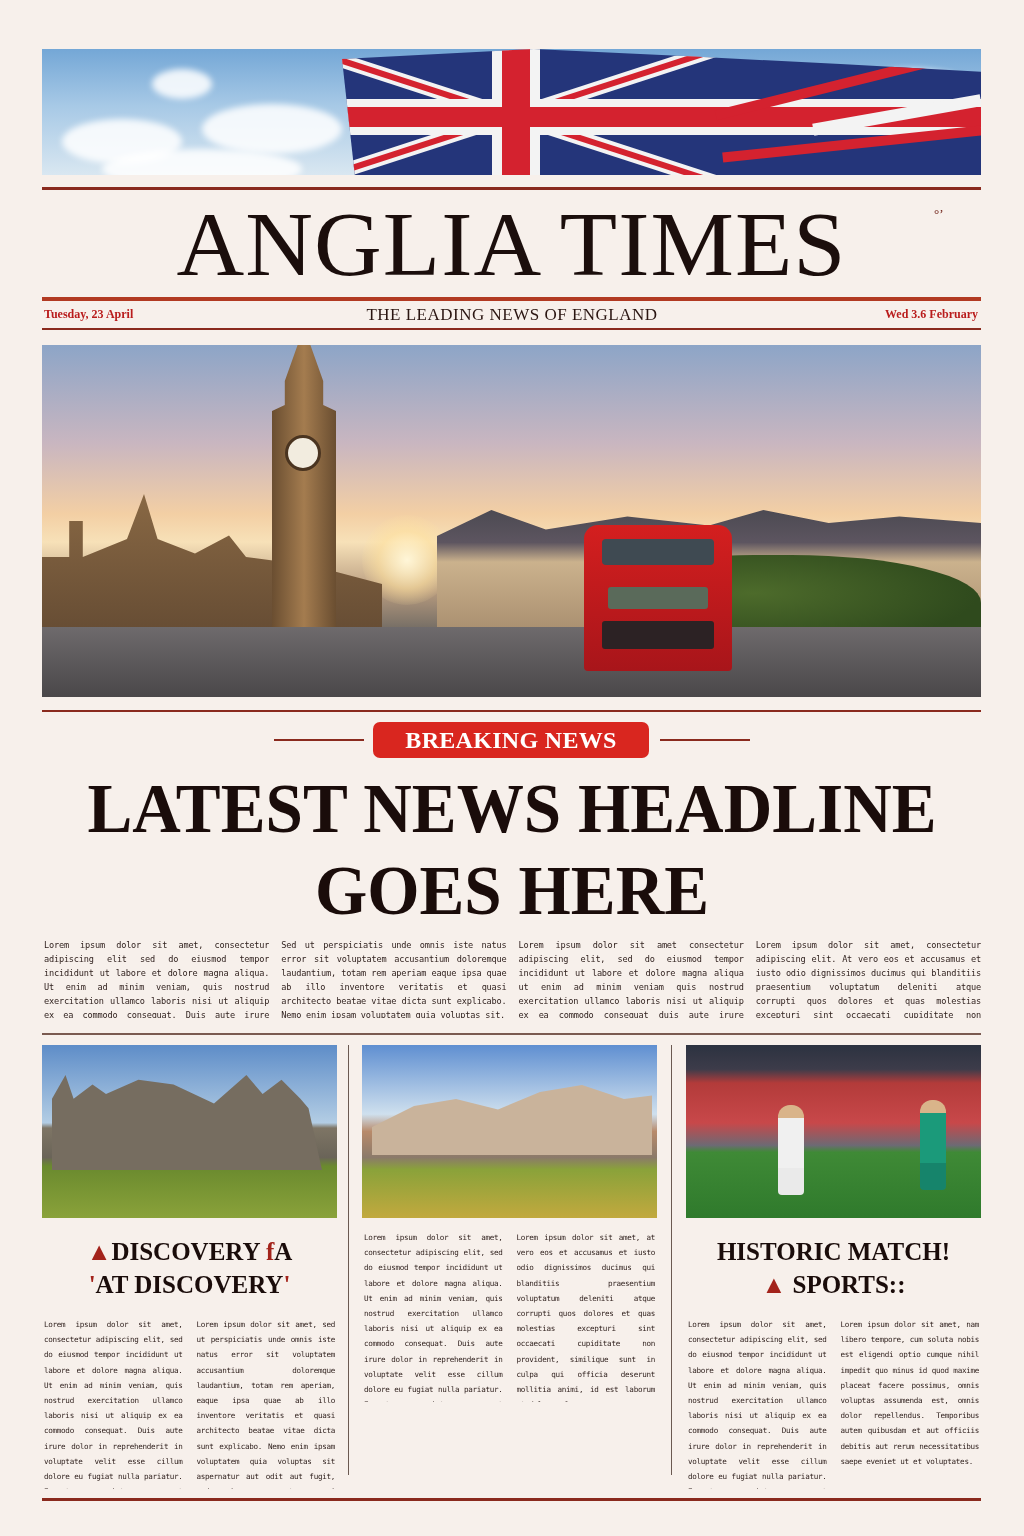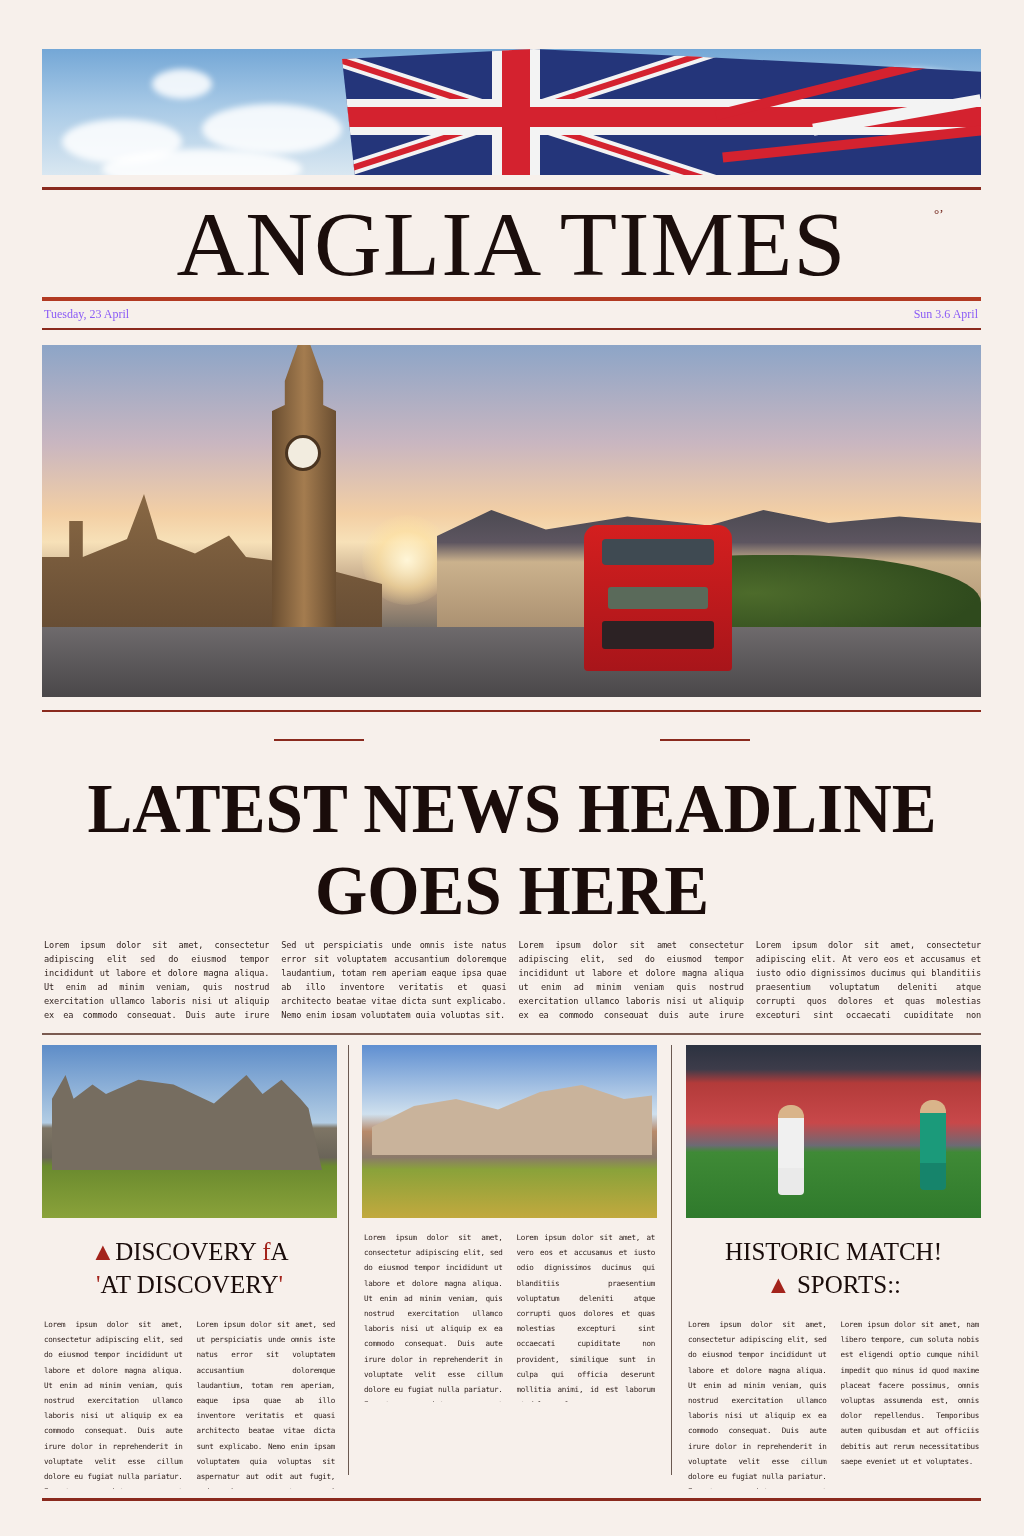--- a/index.html
+++ b/index.html
@@ -38,21 +38,21 @@
   .rule { position: absolute; left: 42px; width: 939px; background: #8a2a1e; }
 
   .masthead-title {
     position: absolute; left: 42px; top: 196px; width: 939px; text-align: center;
     font-family: "Liberation Serif", "DejaVu Serif", serif;
     font-size: 92px; line-height: 96px; letter-spacing: 1px;
     color: #1b0e0c; font-weight: normal;
     transform: scaleX(1.02);
   }
   .mast-mark { position: absolute; left: 934px; top: 206px; font-size: 13px; color: #6b1a10; }
-  .dateline { position: absolute; top: 307px; font-size: 12px; color: #8b5cf6; }
+  .dateline { position: absolute; top: 307px; font-size: 12px; color: #b91c1c; font-weight: bold; }
   .dateline.left { left: 44px; }
   .dateline.right { right: 46px; }
   .tagline {
     position: absolute; left: 0; width: 1024px; top: 305px; text-align: center;
     font-size: 17px; letter-spacing: 0.5px; color: #2a1511;
   }
 
   
   .hero {
     position: absolute; left: 42px; top: 345px; width: 939px; height: 352px; overflow: hidden;
@@ -106,21 +106,21 @@
      clip-path: polygon(0 25%,5% 0,8% 25%,15% 10%,20% 20%,32% 5%,45% 10%,60% 30%,72% 0,78% 20%,85% 5%,92% 25%,95% 35%,100% 100%,0 100%); }
   .img-village { background: linear-gradient(180deg, #5f8fd1 0%, #cfe0ee 40%, #b88a6a 50%, #8b7a6a 65%, #8aa23a 72%, #c2a93e 100%); }
   .village-shape { position:absolute; left:10px; top:40px; width:280px; height:70px; background:#c9b39b;
      clip-path: polygon(0 60%,15% 30%,30% 20%,45% 35%,60% 10%,75% 0,90% 20%,100% 15%,100% 100%,0 100%); }
   .img-sport { background: linear-gradient(180deg, #2c3240 0%, #3d3c4a 14%, #b33b3a 22%, #c8484a 45%, #6d6a74 58%, #3f8a36 62%, #2f7a2c 100%); }
   .player { position:absolute; width:26px; height:90px; border-radius: 12px 12px 4px 4px; }
   .player.p1 { left:92px; top:60px; background: linear-gradient(180deg,#d9b48a 0 14%, #f0f0f0 14% 70%, #eaeaea 70%); }
   .player.p2 { left:234px; top:55px; background: linear-gradient(180deg,#d9b48a 0 14%, #1b9a7a 14% 70%, #16846b 70%); }
 
   .card-title {
-    text-align: center; font-weight: normal; font-size: 25px; line-height: 33px; color: #1a0c0a;
+    text-align: center; font-weight: bold; font-size: 25px; line-height: 33px; color: #1a0c0a;
     margin-top: 17px; height: 70px;
   }
   .accent { color: #a3231b; }
   .card-body { display: flex; gap: 14px; margin-top: 12px; padding: 0 2px; }
   .card-body .c { flex: 1; font-family: "DejaVu Sans Mono", "Liberation Mono", monospace; font-size: 7.6px; line-height: 15.2px;
      color: #2c1d1a; text-align: justify; height: 172px; overflow: hidden; letter-spacing: -0.3px; }
 </style>
 </head>
 <body>
 
@@ -145,21 +145,22 @@
       <div class="stripe" style="left:380px;top:90px;width:260px;transform:rotate(-6deg);"></div>
       <div class="stripe" style="left:470px;top:60px;width:170px;background:#f3f3f3;height:12px;transform:rotate(-10deg);"></div>
     </div>
   </div>
 
   <div class="rule" style="top:187px;height:3px;"></div>
   <div class="masthead-title">ANGLIA TIMES</div>
   <div class="mast-mark">°’</div>
   <div class="rule" style="top:297px;height:4px;background:#b23a22;"></div>
   <div class="dateline left">Tuesday, 23 April</div>
-  <div class="dateline right">Sun 3.6 April</div>
+  <div class="tagline">THE LEADING NEWS OF ENGLAND</div>
+  <div class="dateline right">Wed 3.6 February</div>
   <div class="rule" style="top:328px;height:2px;"></div>
 
   <div class="hero" title="big-ben-westminster-red-double-decker-bus">
     <div class="sun"></div>
     <div class="buildings"></div>
     <div class="trees"></div>
     <div class="parliament"></div>
     <div class="tower"></div>
     <div class="clock"></div>
     <div class="wall"></div>
@@ -167,20 +168,21 @@
     <div class="bus">
       <div class="win1"></div>
         <div class="win2"></div>
         <div class="win3"></div>
     </div>
   </div>
 
   <div class="rule" style="top:710px;height:2px;"></div>
   <div class="rule-thin" style="left:274px;top:739px;width:90px;"></div>
   <div class="rule-thin" style="left:660px;top:739px;width:90px;"></div>
+  <div class="breaking">BREAKING NEWS</div>
   <div class="headline">
     <div>LATEST NEWS HEADLINE</div>
     <div>GOES HERE</div>
   </div>
 
   <div class="bodycols">
     <div class="col">Lorem ipsum dolor sit amet, consectetur adipiscing elit sed do eiusmod tempor incididunt ut labore et dolore magna aliqua. Ut enim ad minim veniam, quis nostrud exercitation ullamco laboris nisi ut aliquip ex ea commodo consequat. Duis aute irure dolor in reprehenderit.</div>
     <div class="col">Sed ut perspiciatis unde omnis iste natus error sit voluptatem accusantium doloremque laudantium, totam rem aperiam eaque ipsa quae ab illo inventore veritatis et quasi architecto beatae vitae dicta sunt explicabo. Nemo enim ipsam voluptatem quia voluptas sit.</div>
     <div class="col">Lorem ipsum dolor sit amet consectetur adipiscing elit, sed do eiusmod tempor incididunt ut labore et dolore magna aliqua ut enim ad minim veniam quis nostrud exercitation ullamco laboris nisi ut aliquip ex ea commodo consequat duis aute irure dolor.</div>
     <div class="col">Lorem ipsum dolor sit amet, consectetur adipiscing elit. At vero eos et accusamus et iusto odio dignissimos ducimus qui blanditiis praesentium voluptatum deleniti atque corrupti quos dolores et quas molestias excepturi sint occaecati cupiditate non provident.</div>

